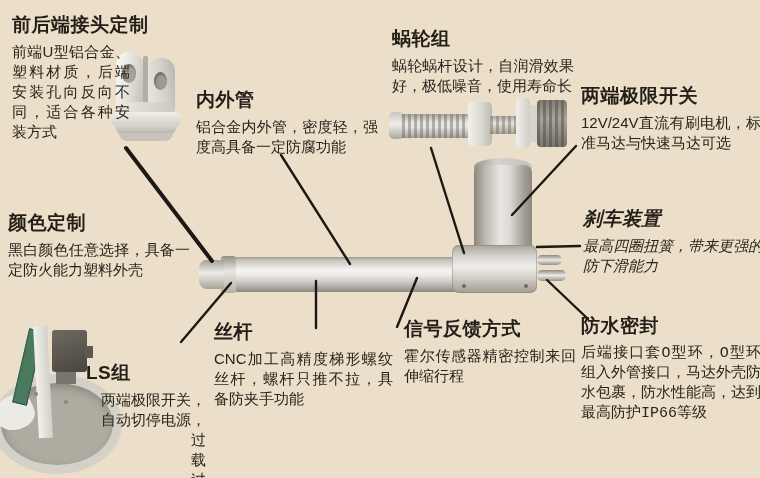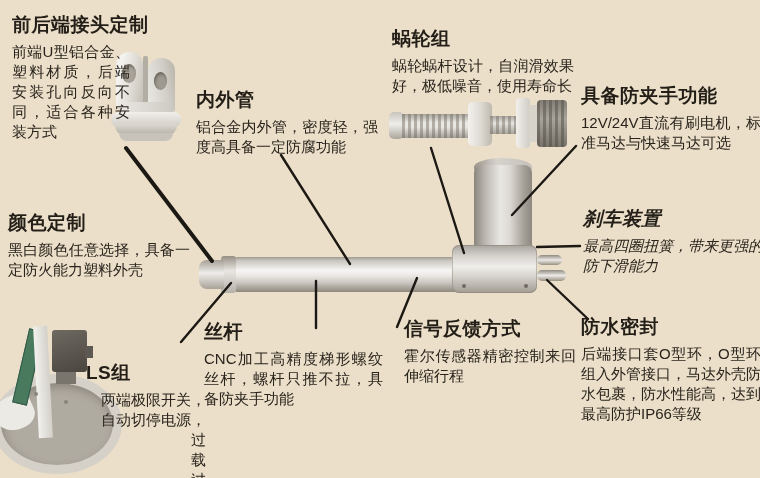--- a/index.html
+++ b/index.html
@@ -22,23 +22,23 @@
   }
   .preline{white-space:pre-line;text-align:right;}
 
   .lb-connector{left:12px;top:14px;width:118px;}
   .lb-tube{left:196px;top:89px;width:182px;}
   .lb-worm{left:392px;top:28px;width:182px;}
   .lb-motor{left:581px;top:85px;width:180px;}
   .lb-color{left:8px;top:212px;width:182px;}
   .lb-brake{left:583px;top:208px;width:180px;font-style:italic;}
   .lb-ls{left:86px;top:318px;width:120px;margin-top:44px;}
-  .lb-screw{left:204px;top:321px;width:179px;}
+  .lb-screw{left:214px;top:321px;width:179px;}
   .lb-signal{left:396px;top:318px;width:172px;margin-left:8px;}
-  .lb-waterproof{left:581px;top:316px;width:180px;}
+  .lb-waterproof{left:581px;top:316px;width:180px;font-family:Liberation Mono, monospace;}
 
   
   #leads{position:absolute;left:0;top:0;z-index:2;}
   #leads line{stroke:#1c1813;stroke-width:2.4;stroke-linecap:round;}
   #leads line.thick{stroke-width:4;}
 
   
   .part{position:absolute;z-index:1;}
 
   
@@ -181,21 +181,21 @@
     <div class="label-title">内外管</div>
     <div class="label-desc">铝合金内外管，密度轻，强度高具备一定防腐功能</div>
   </div>
 
   <div class="label lb-worm">
     <div class="label-title">蜗轮组</div>
     <div class="label-desc">蜗轮蜗杆设计，自润滑效果好，极低噪音，使用寿命长</div>
   </div>
 
   <div class="label lb-motor">
-    <div class="label-title">具备防夹手功能</div>
+    <div class="label-title">两端极限开关</div>
     <div class="label-desc">12V/24V直流有刷电机，标准马达与快速马达可选</div>
   </div>
 
   <div class="label lb-color">
     <div class="label-title">颜色定制</div>
     <div class="label-desc">黑白颜色任意选择，具备一定防火能力塑料外壳</div>
   </div>
 
   <div class="label lb-brake">
     <div class="label-title">刹车装置</div>

